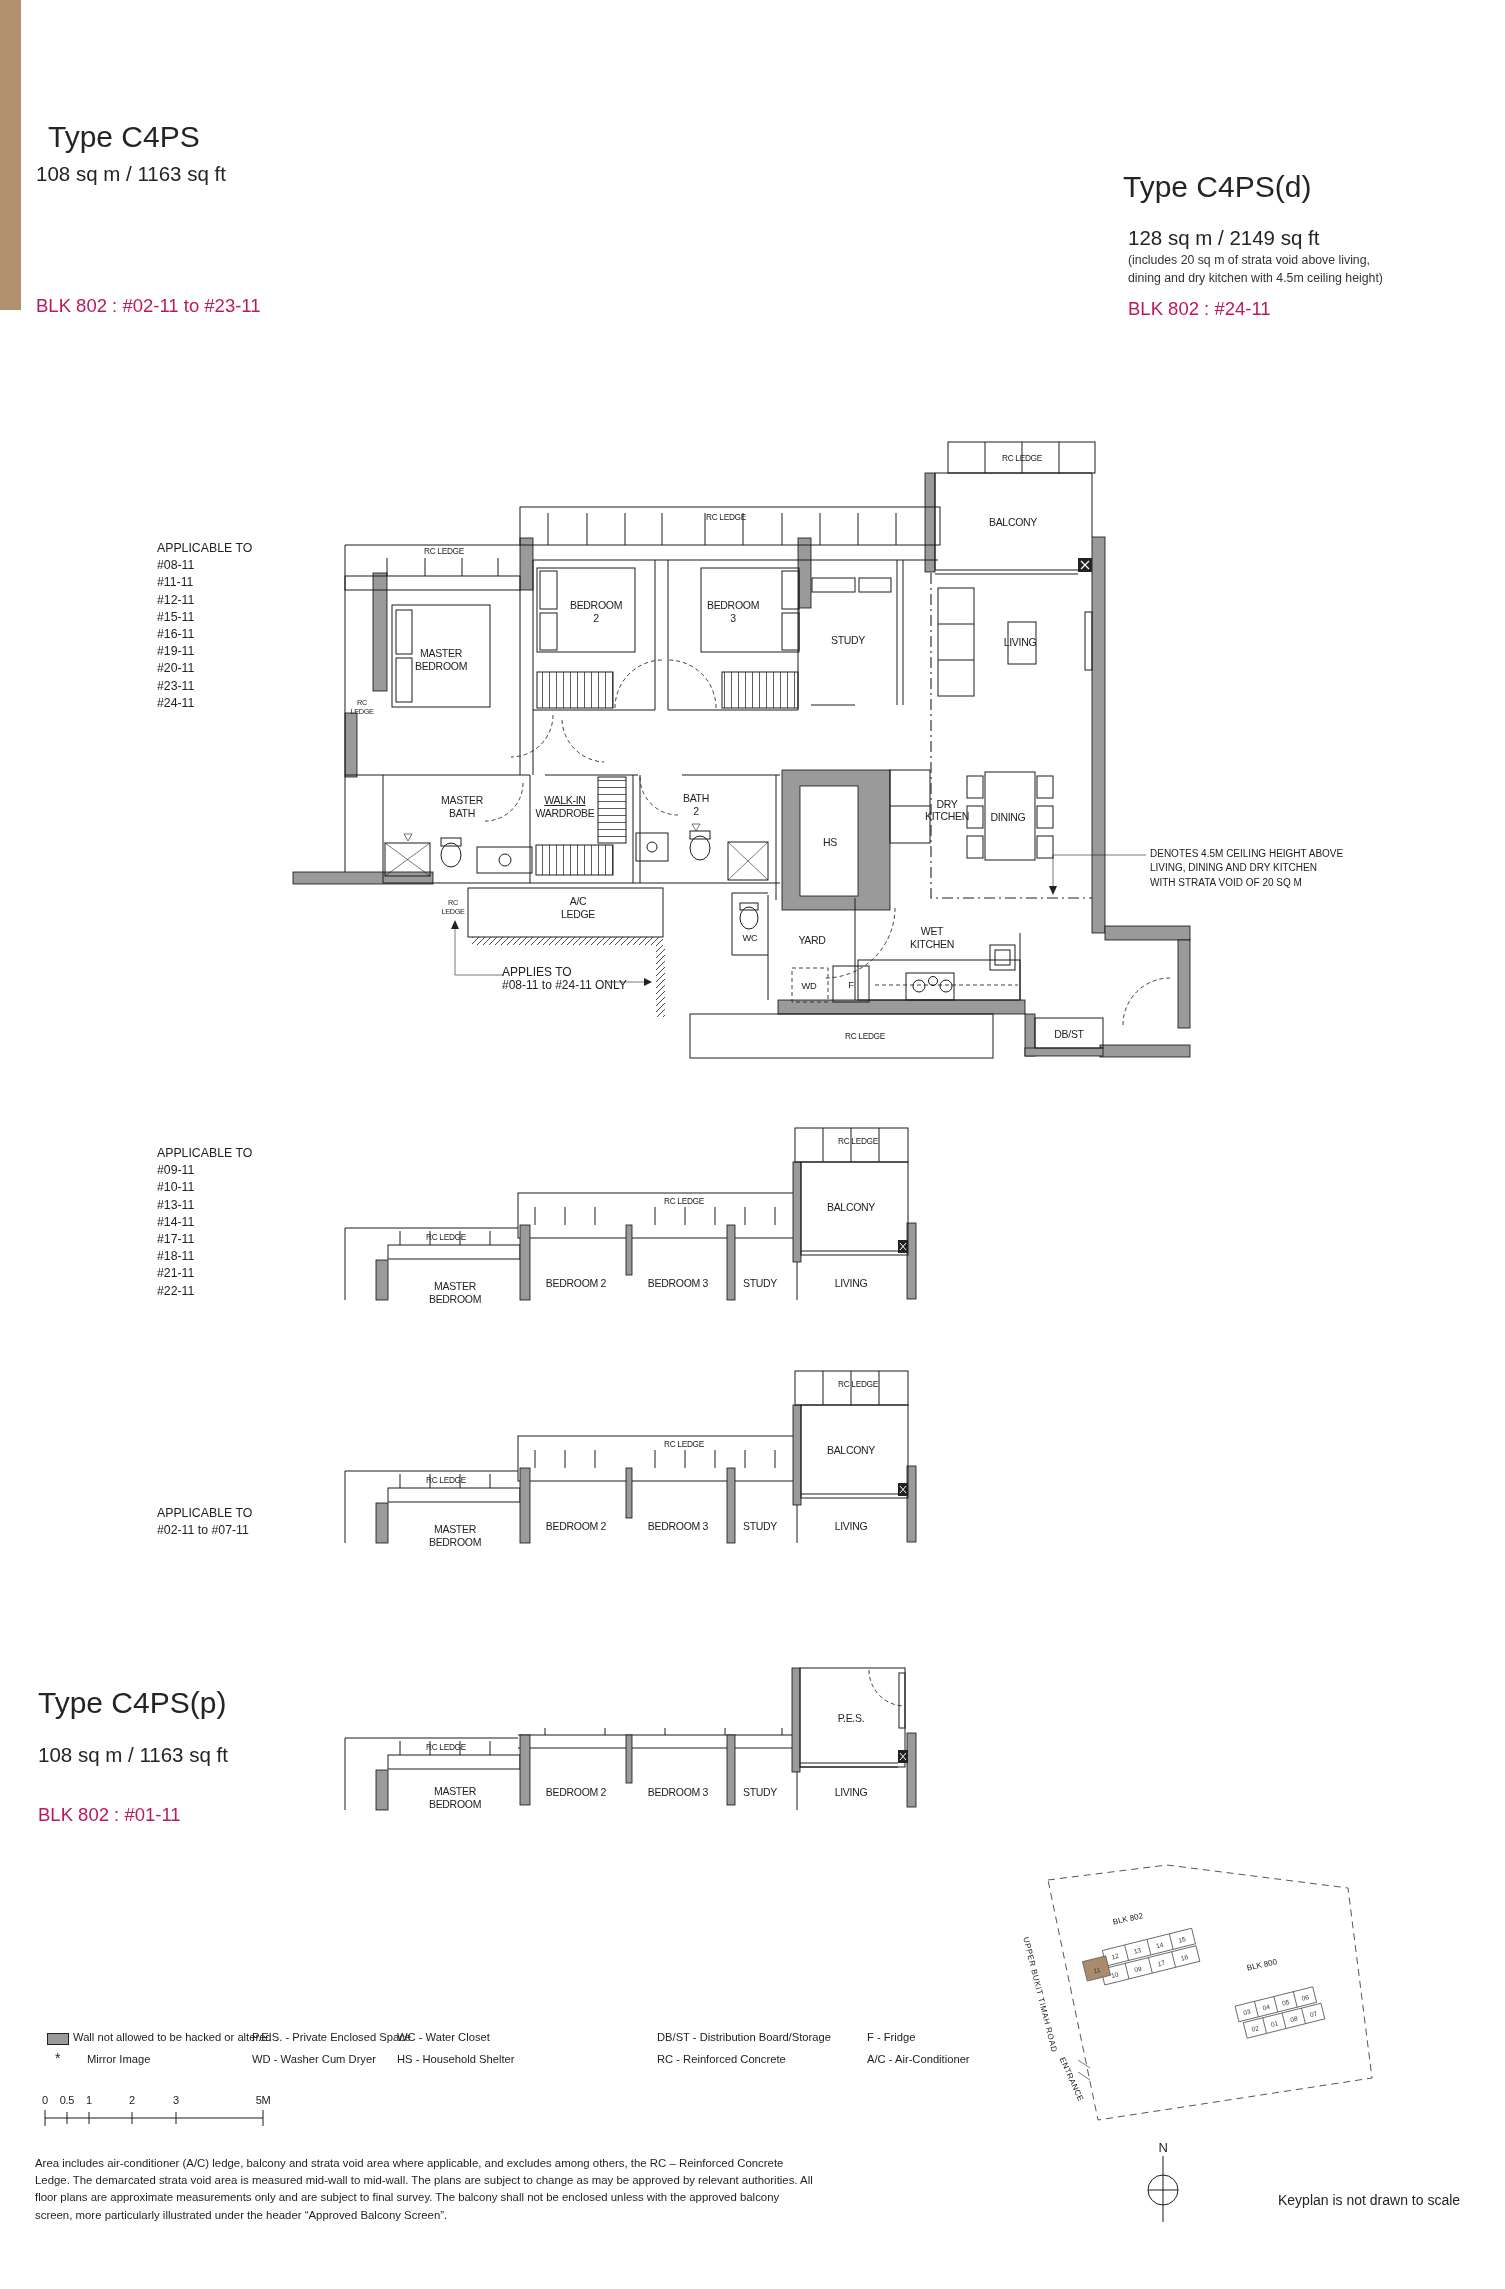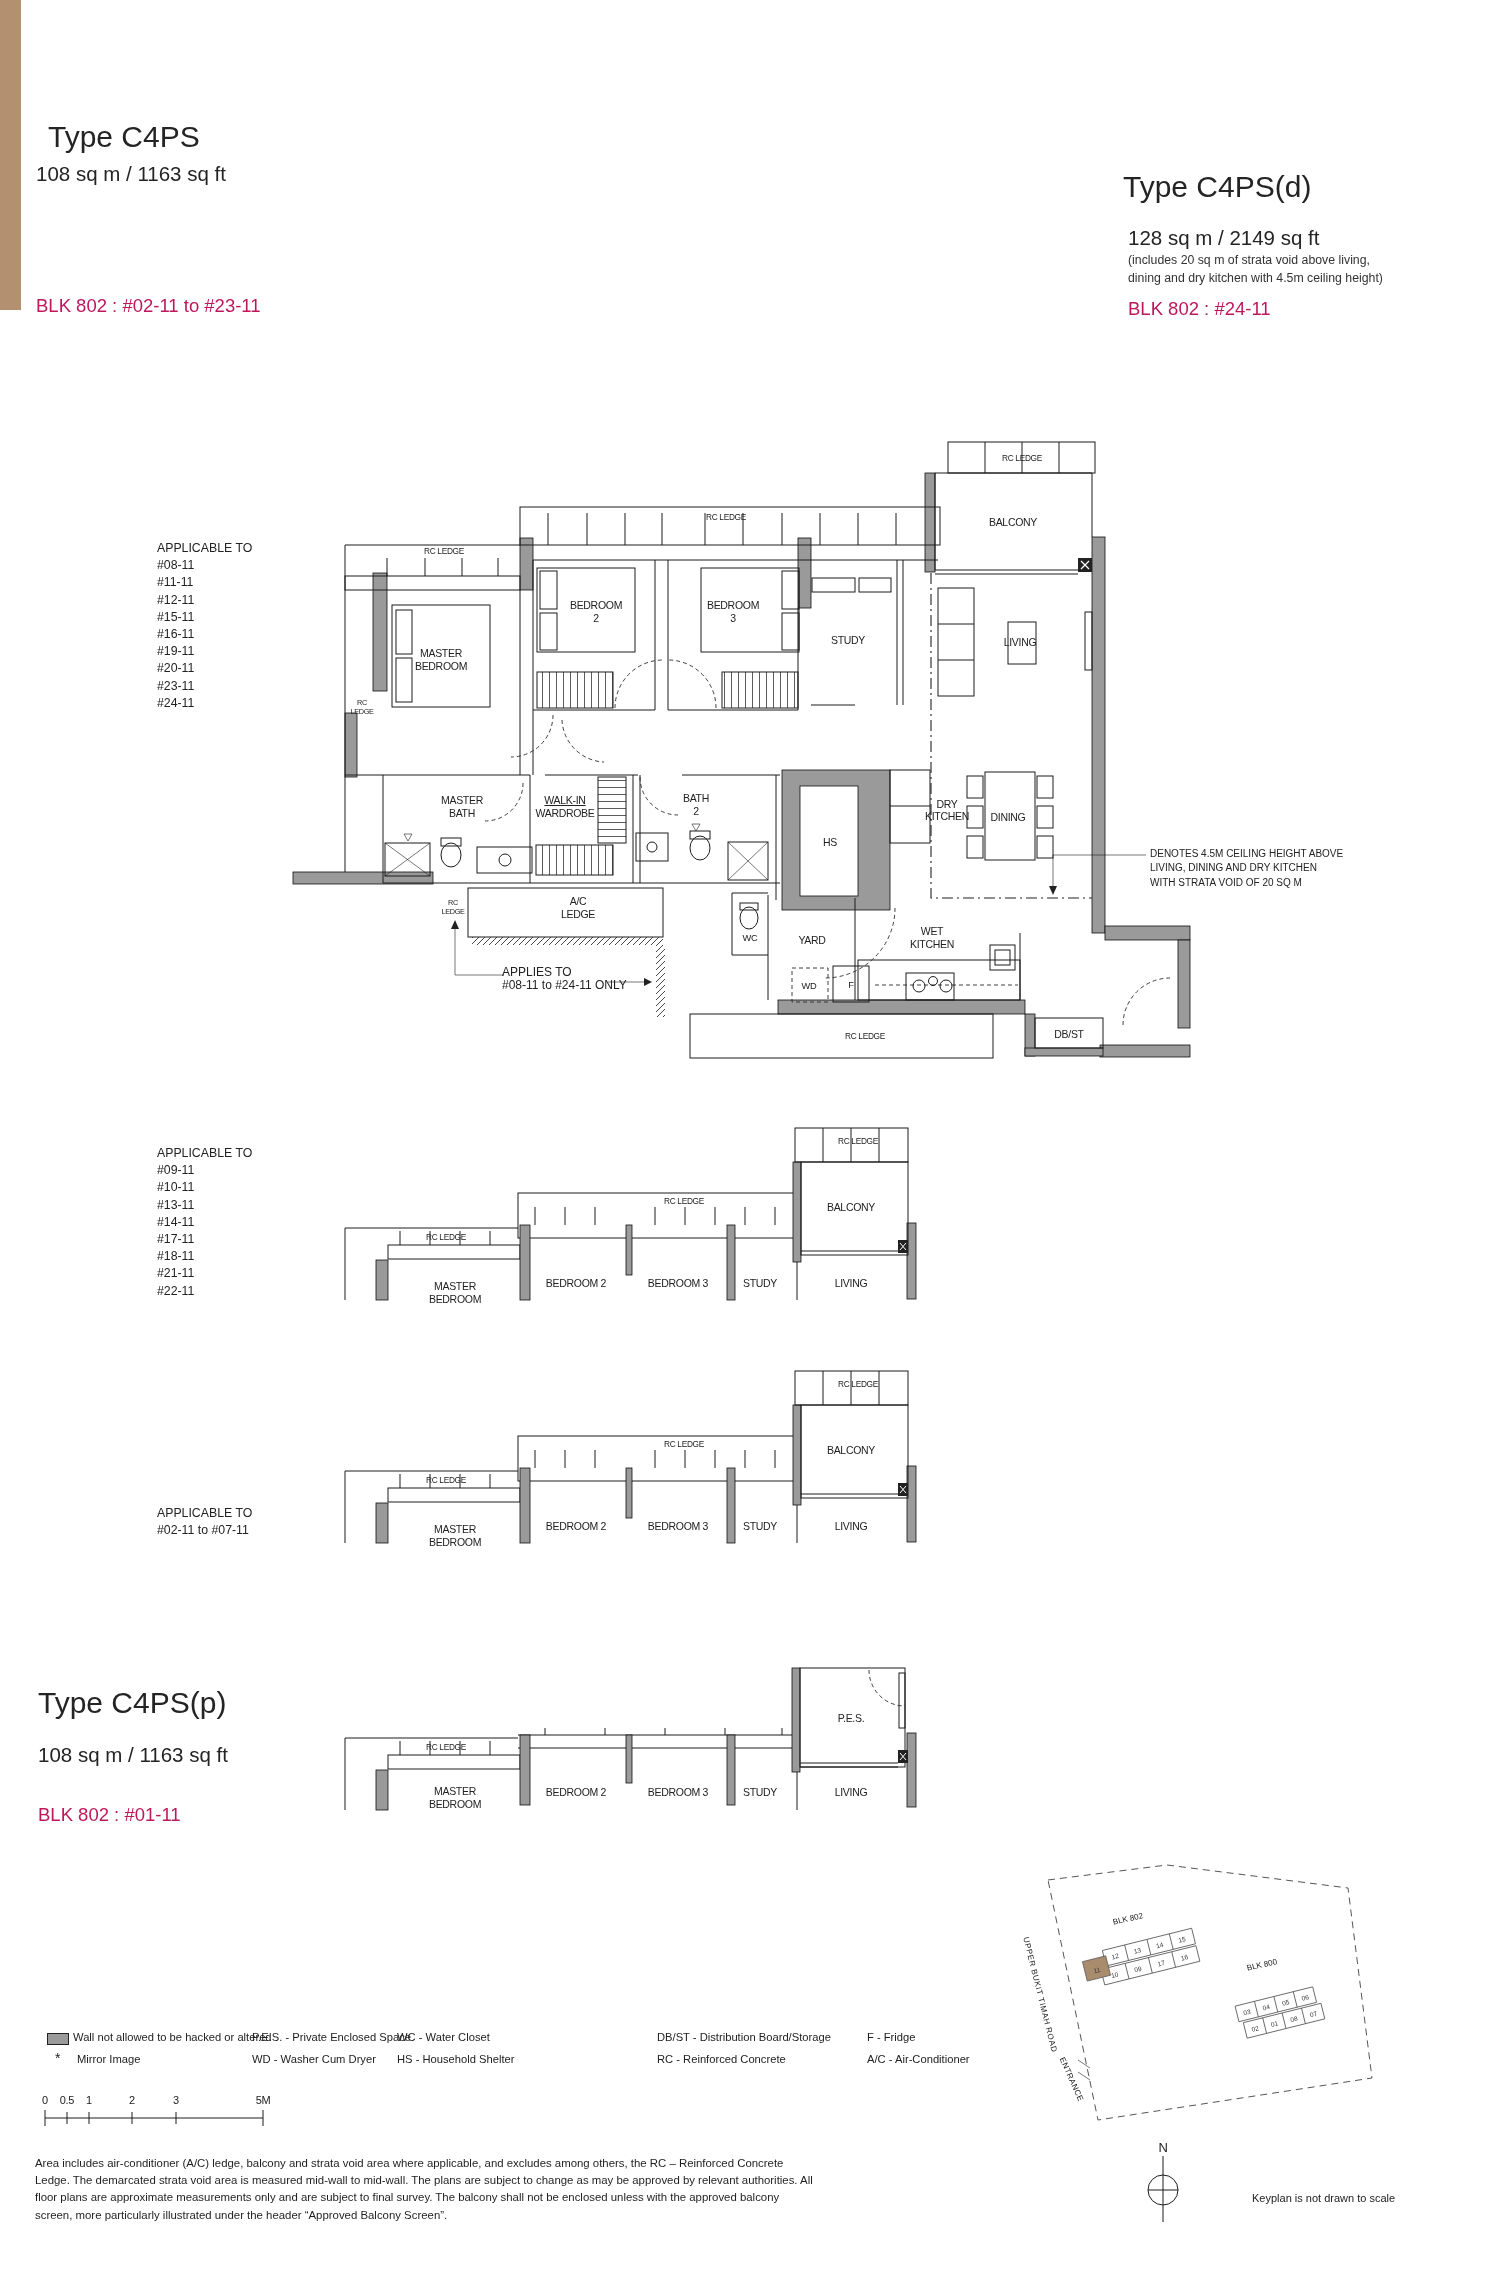--- a/index.html
+++ b/index.html
@@ -386,21 +386,21 @@
   <div class="lbl" style="left:455px;top:1791px;">MASTER</div>
   <div class="lbl" style="left:455px;top:1804px;">BEDROOM</div>
   <div class="lbl" style="left:576px;top:1792px;">BEDROOM 2</div>
   <div class="lbl" style="left:678px;top:1792px;">BEDROOM 3</div>
   <div class="lbl" style="left:760px;top:1792px;">STUDY</div>
   <div class="lbl" style="left:851px;top:1792px;">LIVING</div>
 
   <div class="swatch" style="left:47px;top:2033px;"></div>
   <div class="la leg" style="left:73px;top:2031px;">Wall not allowed to be hacked or altered</div>
   <div class="la" style="left:55px;top:2050px;font-size:14px;">*</div>
-  <div class="la leg" style="left:77px;top:2053px;">Mirror Image</div>
+  <div class="la leg" style="left:87px;top:2053px;">Mirror Image</div>
   <div class="la leg" style="left:252px;top:2031px;">P.E.S. - Private Enclosed Space</div>
   <div class="la leg" style="left:252px;top:2053px;">WD - Washer Cum Dryer</div>
   <div class="la leg" style="left:397px;top:2031px;">WC - Water Closet</div>
   <div class="la leg" style="left:397px;top:2053px;">HS - Household Shelter</div>
   <div class="la leg" style="left:657px;top:2031px;">DB/ST - Distribution Board/Storage</div>
   <div class="la leg" style="left:657px;top:2053px;">RC - Reinforced Concrete</div>
   <div class="la leg" style="left:867px;top:2031px;">F - Fridge</div>
   <div class="la leg" style="left:867px;top:2053px;">A/C - Air-Conditioner</div>
 
   <div class="lbl" style="left:45px;top:2100px;font-size:11px;">0</div>
@@ -415,15 +415,15 @@
     <div>Ledge. The demarcated strata void area is measured mid-wall to mid-wall. The plans are subject to change as may be approved by relevant authorities. All</div>
     <div>floor plans are approximate measurements only and are subject to final survey. The balcony shall not be enclosed unless with the approved balcony</div>
     <div>screen, more particularly illustrated under the header “Approved Balcony Screen”.</div>
   </div>
 
   <div class="la rot" style="left:1112px;top:1918px;font-size:8px;transform:rotate(-13deg);">BLK 802</div>
   <div class="la rot" style="left:1246px;top:1964px;font-size:8px;transform:rotate(-13deg);">BLK 800</div>
   <div class="la rot" style="left:1030px;top:1936px;font-size:8px;letter-spacing:0.6px;transform:rotate(76deg);">UPPER BUKIT TIMAH ROAD</div>
   <div class="la rot" style="left:1066px;top:2056px;font-size:8px;letter-spacing:0.4px;transform:rotate(66deg);">ENTRANCE</div>
   <div class="lbl" style="left:1163px;top:2147px;font-size:13px;">N</div>
-  <div class="la" style="left:1246px;top:2192px;font-size:11px;padding-left:6px;">Keyplan is not drawn to scale</div>
+  <div class="la" style="left:1272px;top:2192px;font-size:14px;padding-left:6px;">Keyplan is not drawn to scale</div>
 
 </div>
 
 </body></html>

